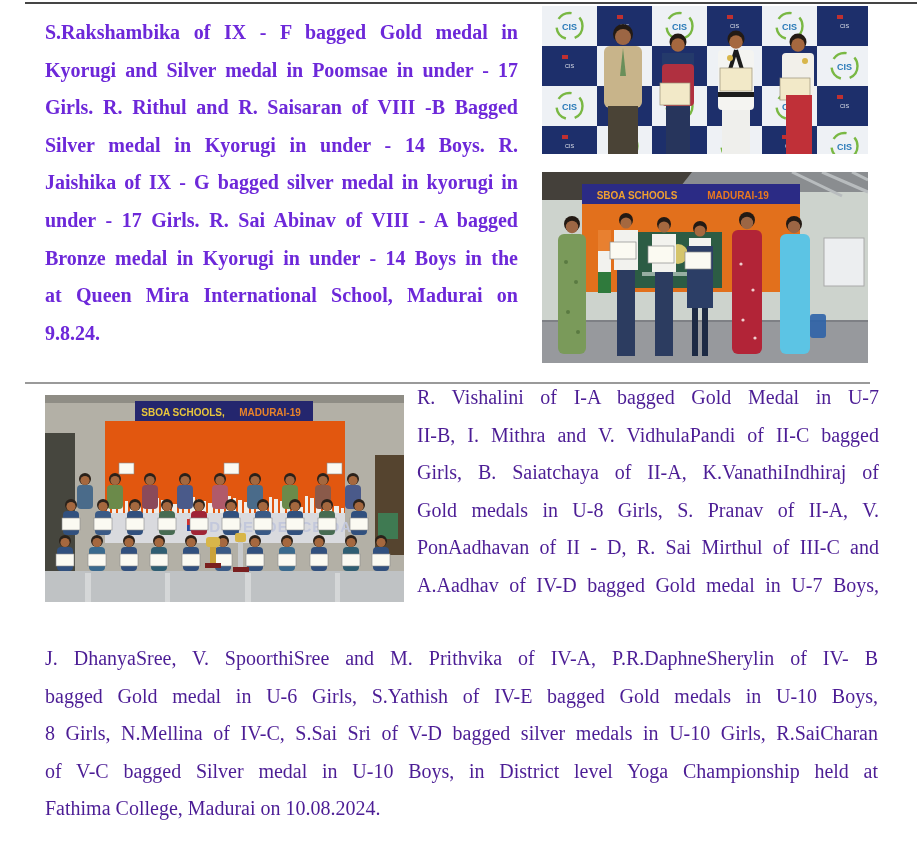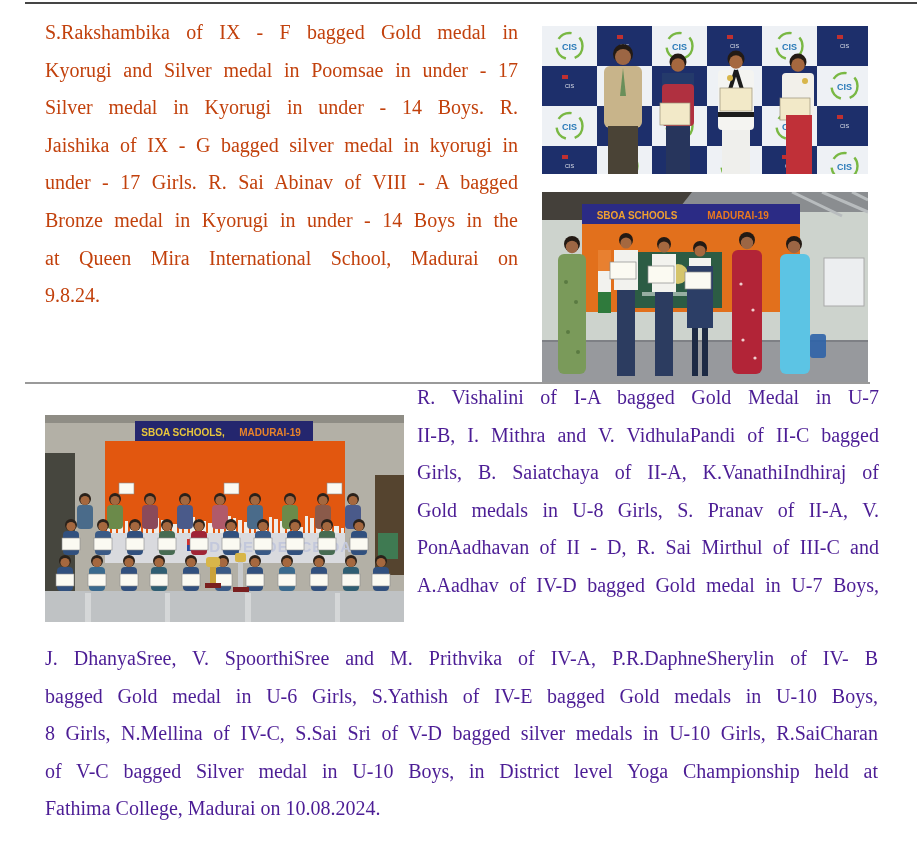--- a/index.html
+++ b/index.html
@@ -3,36 +3,37 @@
 <meta charset="utf-8">
 <style>
   html,body{margin:0;padding:0;background:#ffffff;}
   .page{position:relative;width:919px;height:854px;background:#ffffff;overflow:hidden;
         font-family:"Liberation Serif",serif;}
   .rule{position:absolute;background:#454545;}
   .tblock{position:absolute;}
   .tline{height:37.6px;line-height:37.6px;font-size:20px;
          text-align:justify;text-align-last:justify;white-space:nowrap;overflow:visible;}
   .tline.last{text-align-last:left;}
-  .red{color:#c2410c;}
+  .red{color:#6d28d9;font-weight:bold;}
   .green{color:#4c1d95;}
-  .photo{position:absolute;overflow:hidden;margin-top:20px;}
+  .photo{position:absolute;overflow:hidden;}
   .photo svg{display:block;width:100%;height:100%;}
   .photo text{font-family:"Liberation Sans",sans-serif;}
 </style>
 </head>
 <body>
 
 <div class="page">
 
   <div class="rule" style="left:25px;top:2px;width:892px;height:2px;background:#454545;"></div>
 
   <div class="tblock red" style="left:45px;top:14px;width:473px;">
     <div class="tline">S.Rakshambika of IX - F bagged Gold medal in</div>
     <div class="tline">Kyorugi and Silver medal in Poomsae in under - 17</div>
+    <div class="tline">Girls. R. Rithul and R. Saisaran of VIII -B Bagged</div>
     <div class="tline">Silver medal in Kyorugi in under - 14 Boys. R.</div>
     <div class="tline">Jaishika of IX - G bagged silver medal in kyorugi in</div>
     <div class="tline">under - 17 Girls. R. Sai Abinav of VIII - A bagged</div>
     <div class="tline">Bronze medal in Kyorugi in under - 14 Boys in the</div>
     <div class="tline">at Queen Mira International School, Madurai on</div>
     <div class="tline last">9.8.24.</div>
   </div>
 
   <div class="photo" style="left:542px;top:6px;width:326px;height:148px;">
     <svg viewBox="0 0 326 148" preserveAspectRatio="none">

